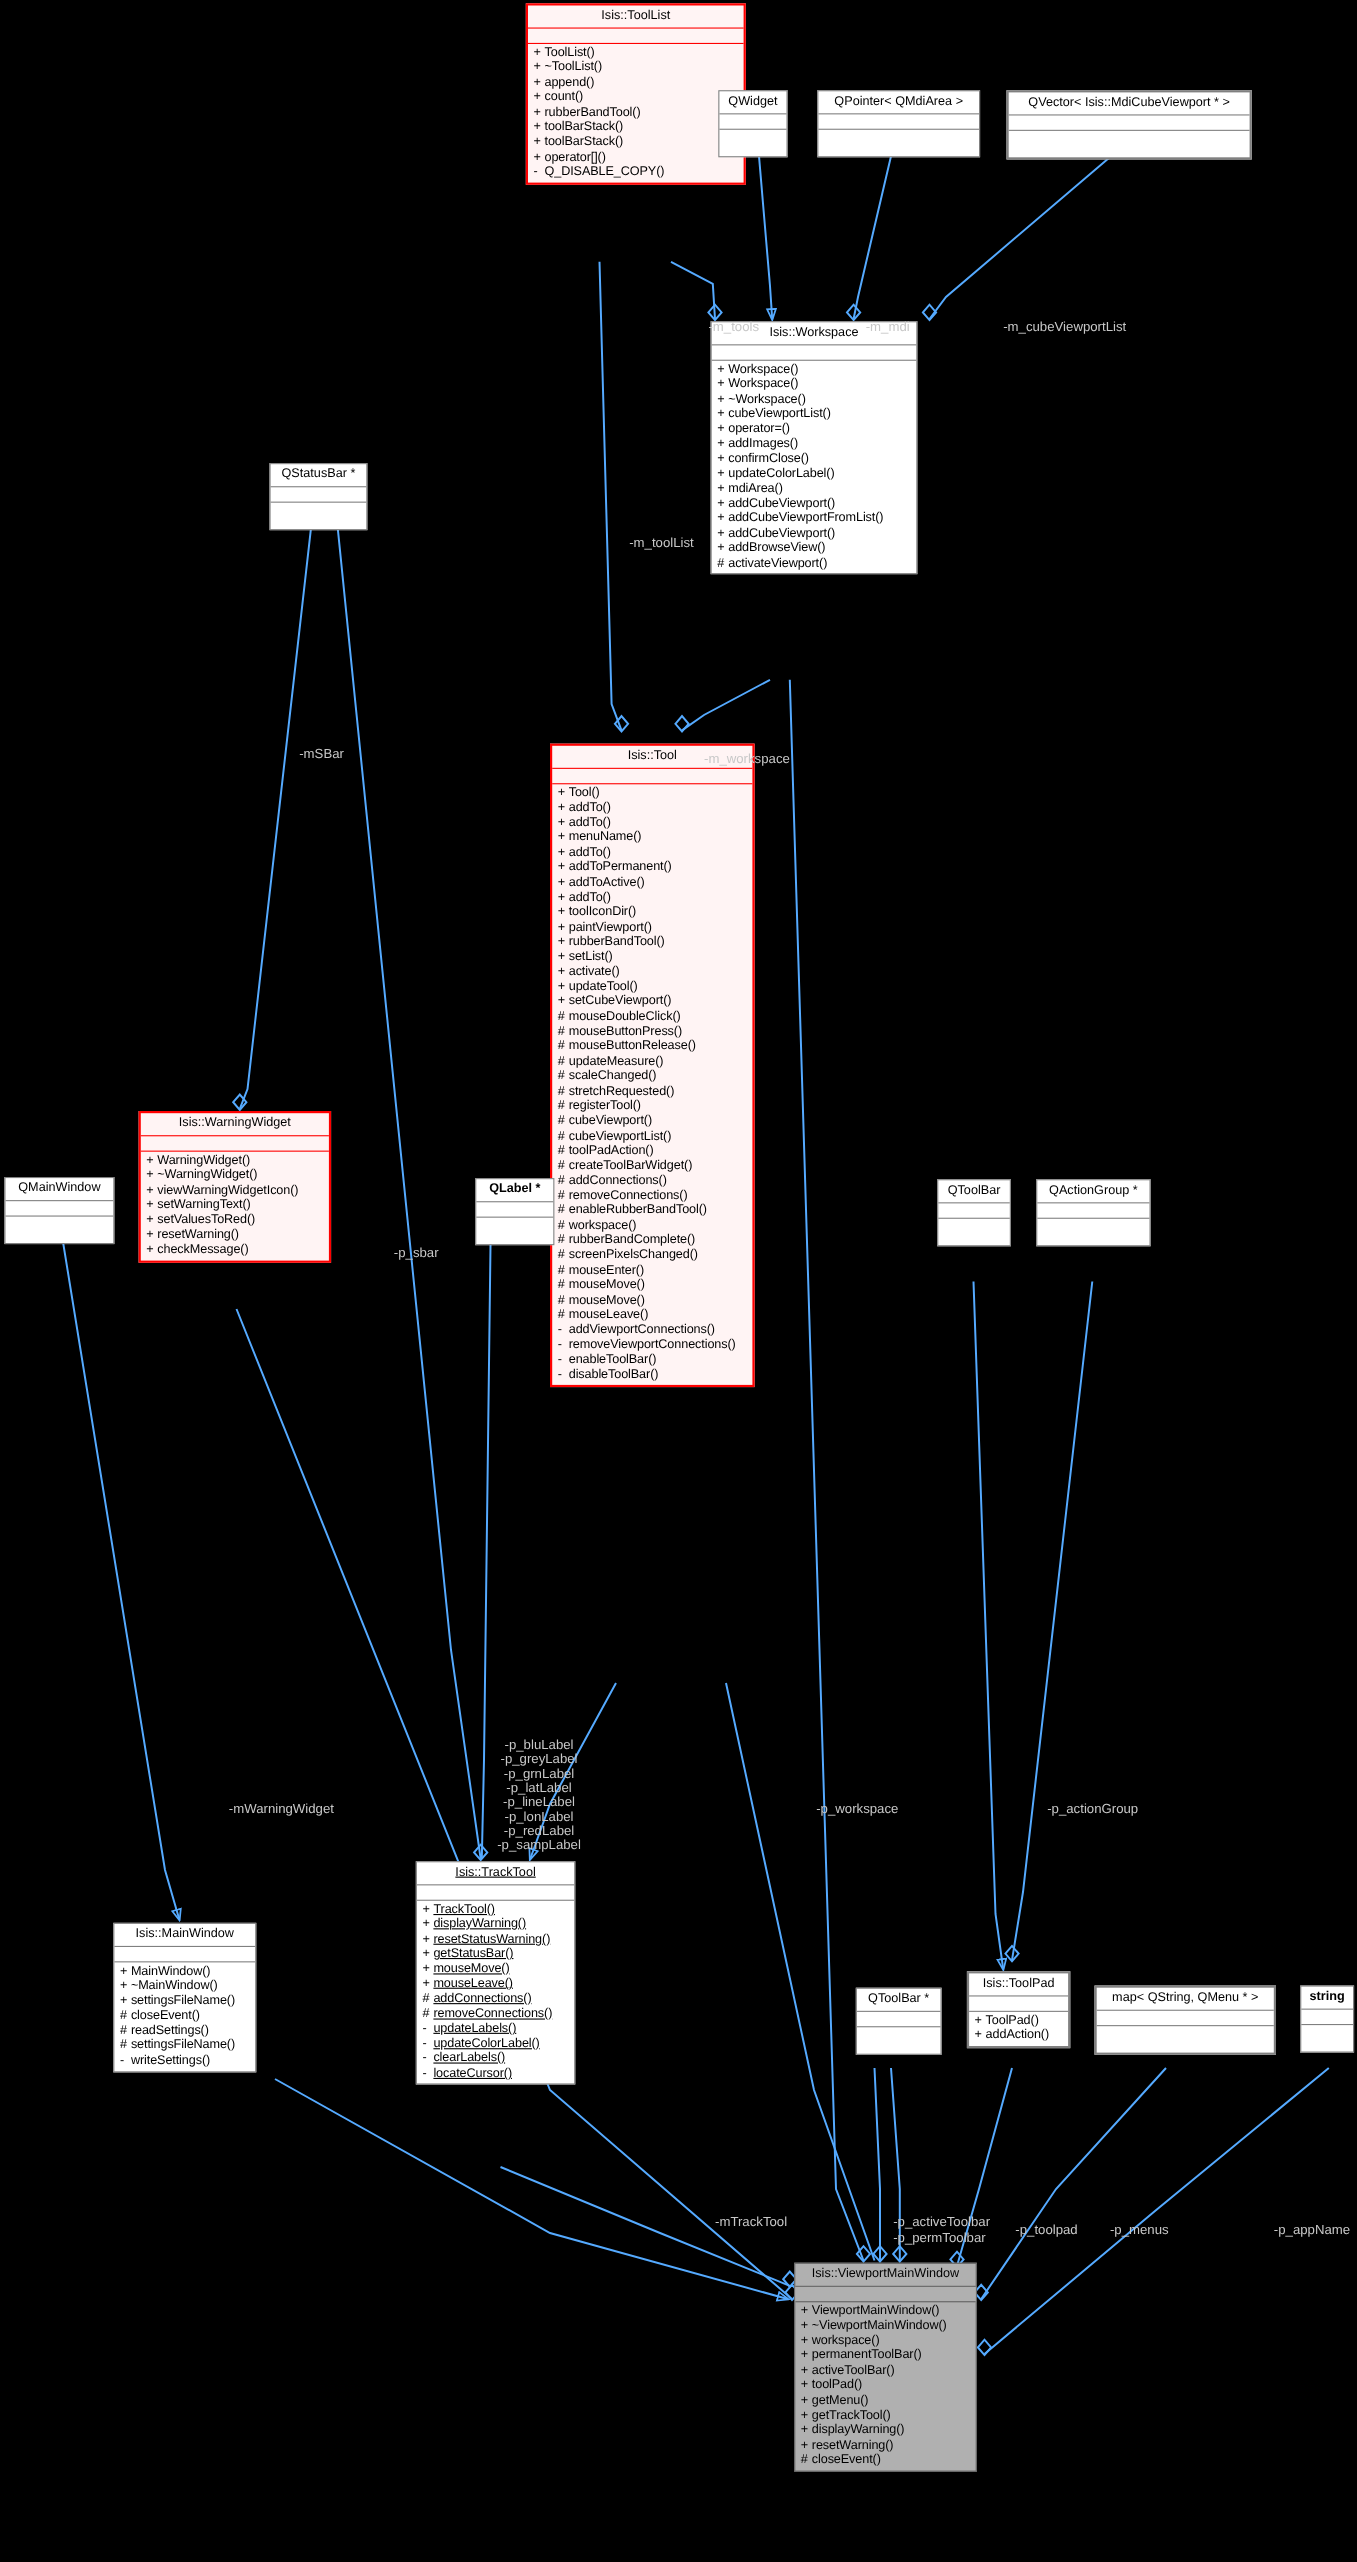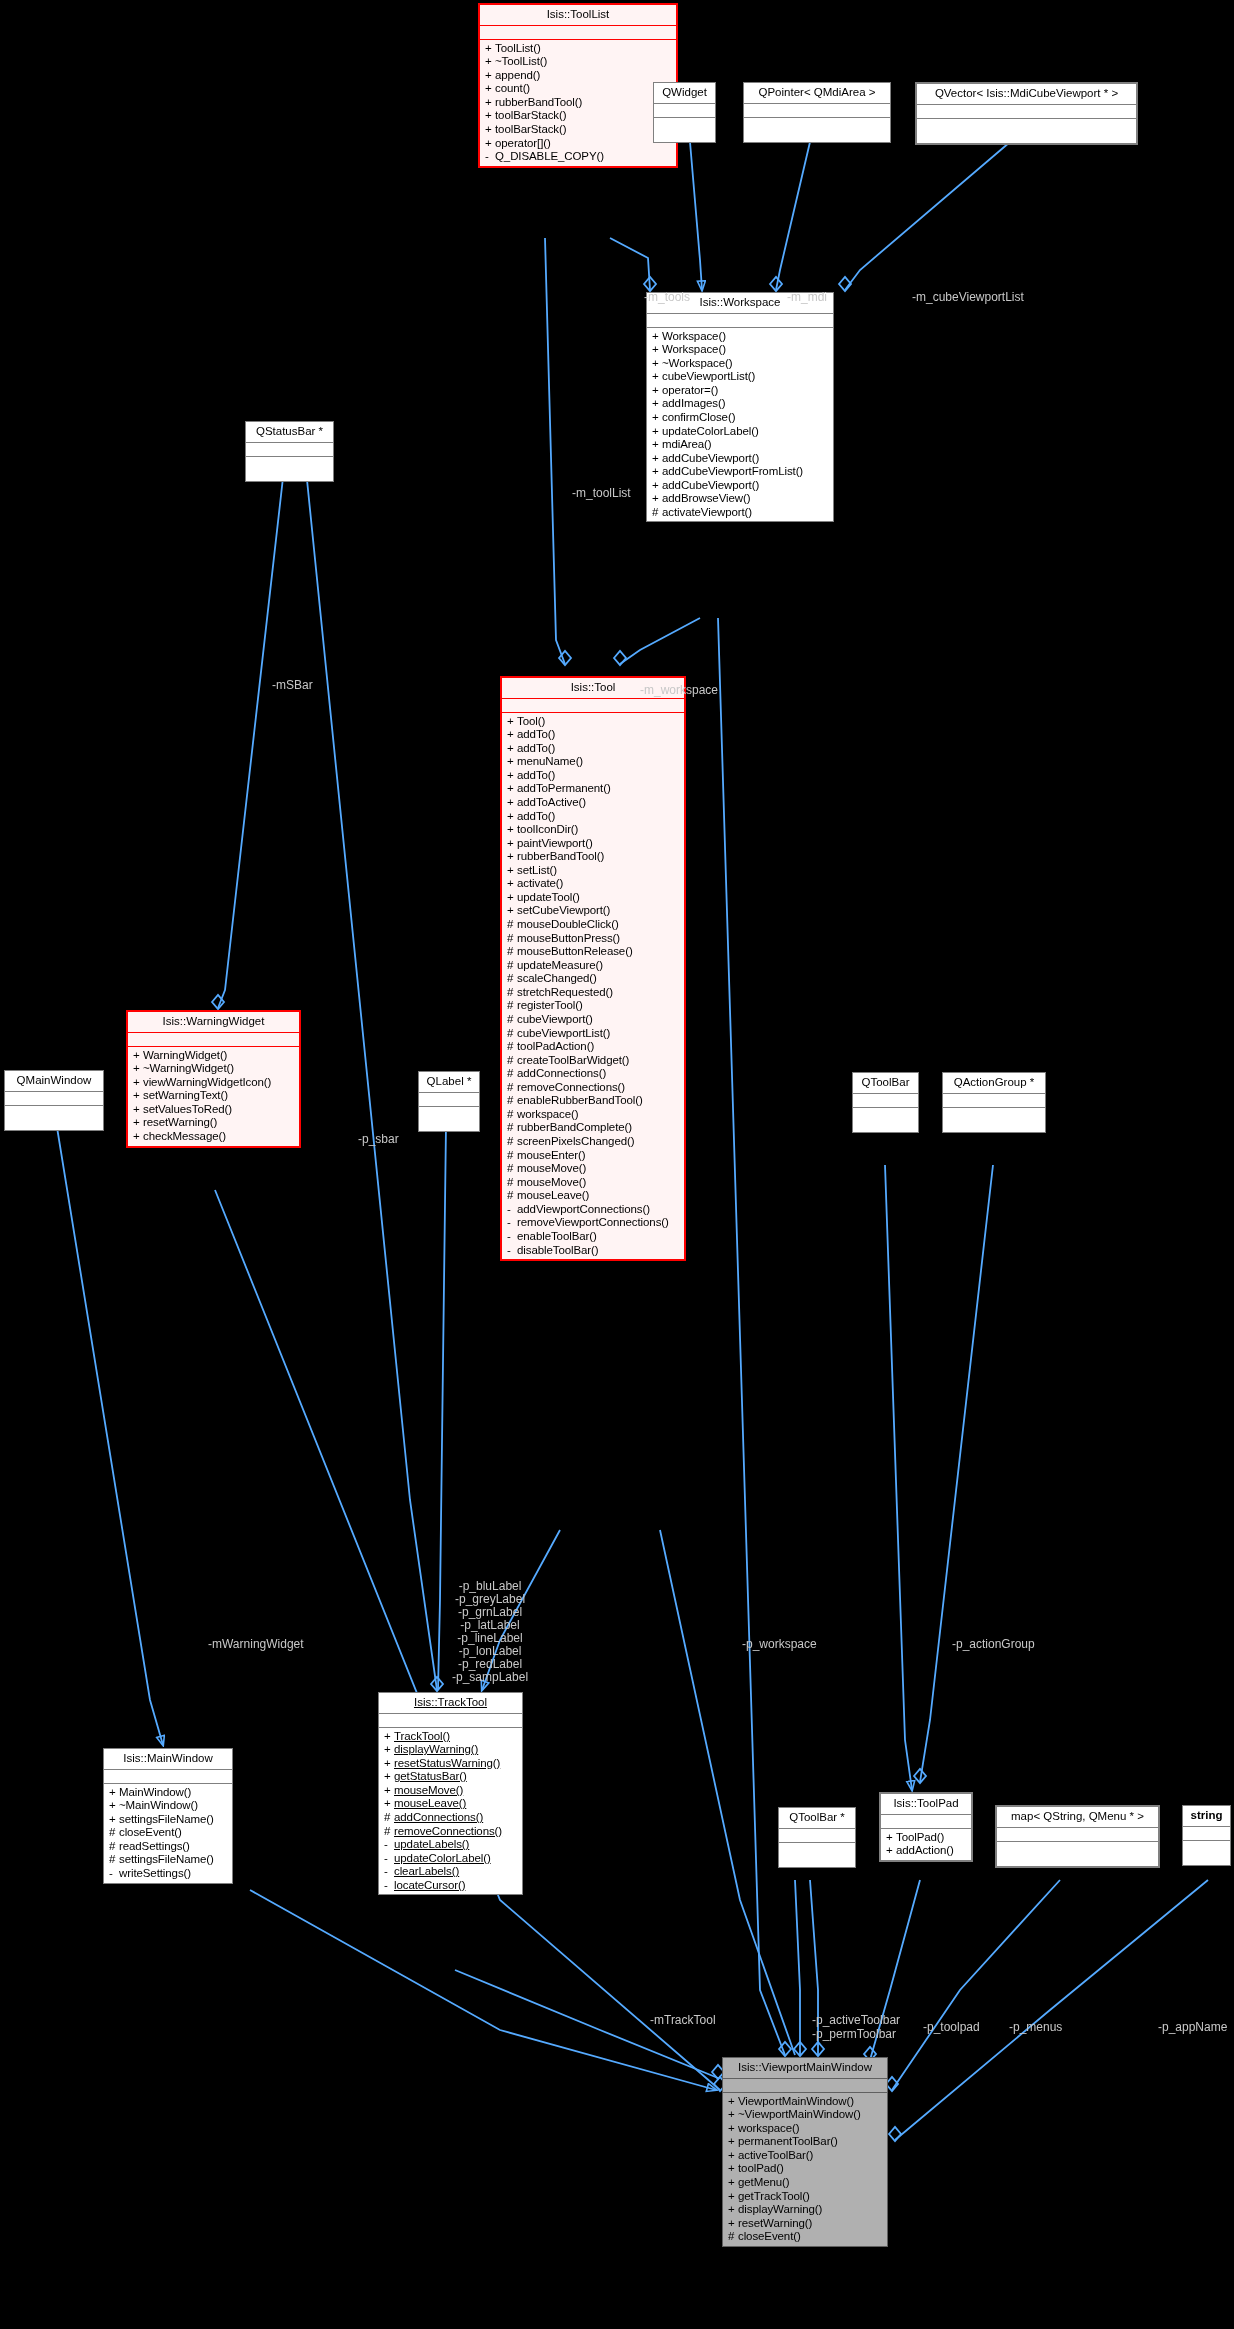--- a/index.html
+++ b/index.html
@@ -278,21 +278,21 @@
         <div class="op"><span class="vis">+</span><span>checkMessage()</span></div>
       </div>
   </div>
 
   <div class="node" style="left:4px; top:1070px; width:100px;">
     <div class="ttl">QMainWindow</div>
     <div class="attrs"></div>
     <div class="ops" style="min-height:20px;"></div>
   </div>
 
-  <div class="node" style="left:418px; top:1071px; width:62px;">
+  <div class="node" style="left:432px; top:1071px; width:72px;font-weight:bold;">
     <div class="ttl">QLabel *</div>
     <div class="attrs"></div>
     <div class="ops" style="min-height:20px;"></div>
   </div>
 
   <div class="node" style="left:852px; top:1072px; width:67px;">
     <div class="ttl">QToolBar</div>
     <div class="attrs"></div>
     <div class="ops" style="min-height:20px;"></div>
   </div>

